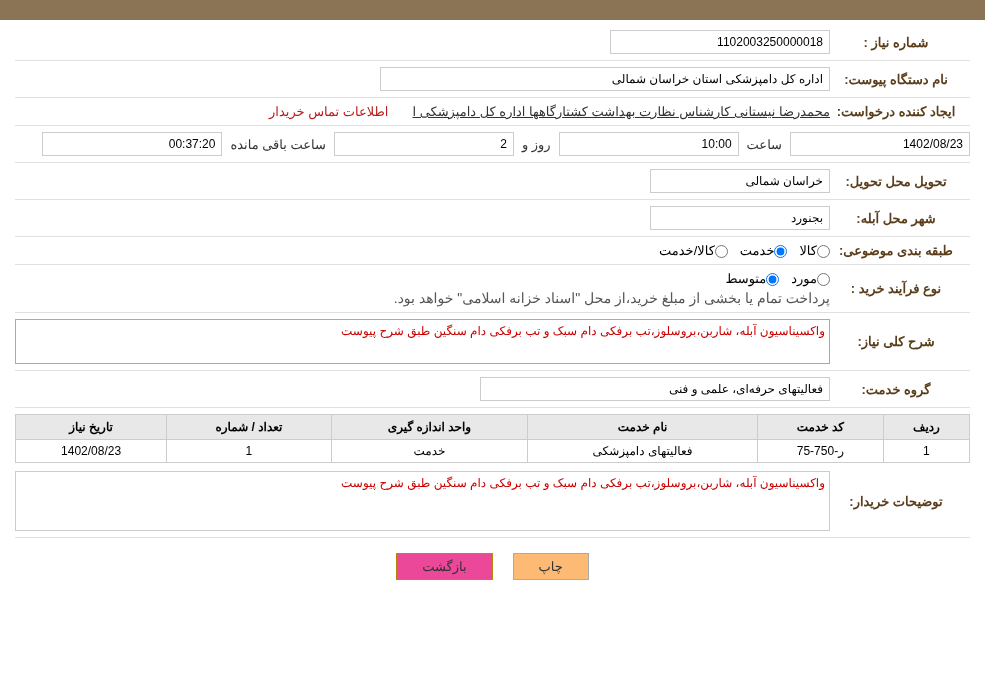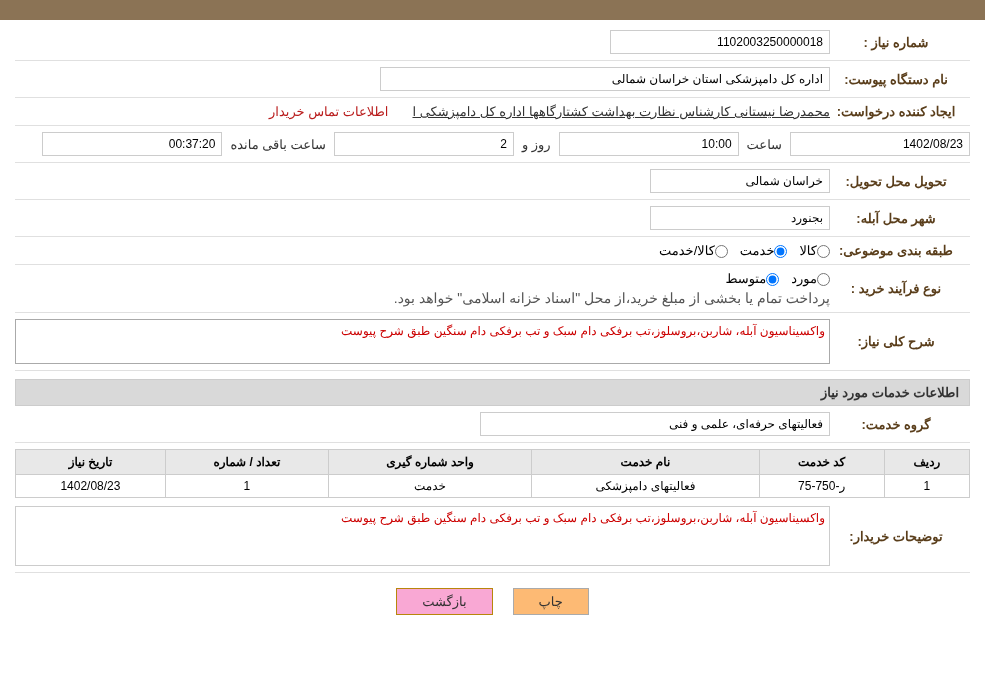--- a/index.html
+++ b/index.html
@@ -126,21 +126,21 @@
       border: 1px solid #aaa;
       cursor: pointer;
       font-family: Tahoma, Arial, sans-serif;
       font-size: 13px;
     }
     .btn-print {
       background: #fdba74;
       color: #333;
     }
     .btn-back {
-      background: #f9a8d4;
+      background: #ec4899;
       color: #333;
       border: 1px solid #b8860b;
     }
     .shrh-textarea {
       border: 1px solid #aaa;
       width: 100%;
       height: 45px;
       padding: 4px;
       font-family: Tahoma, Arial, sans-serif;
       font-size: 12px;
@@ -244,37 +244,36 @@
       </div>
     </div>
 
     <div class="form-row">
       <div class="label">شرح کلی نیاز:</div>
       <div class="value" style="flex:1;">
         <textarea class="shrh-textarea" style="color: rgb(204, 0, 0);">واکسیناسیون آبله، شاربن،بروسلوز،تب برفکی دام سبک و تب برفکی دام سنگین طبق شرح پیوست</textarea>
       </div>
     </div>
 
-    <div class="section-header">اطلاعات خدمات مورد نیاز</div>
 
     <div class="form-row">
       <div class="label">گروه خدمت:</div>
       <div class="value">
         <input class="input-box" type="text" style="width: 350px;" readonly="" value="فعالیتهای حرفه‌ای، علمی و فنی">
       </div>
     </div>
 
     <div style="margin-bottom:8px;">
       <table>
         <thead>
           <tr>
             <th>ردیف</th>
             <th>کد خدمت</th>
             <th>نام خدمت</th>
-            <th>واحد شماره گیری</th>
+            <th>واحد اندازه گیری</th>
             <th>تعداد / شماره</th>
             <th>تاریخ نیاز</th>
           </tr>
         </thead>
         <tbody id="services-tbody">
         <tr>
       <td>1</td>
       <td>ر-750-75</td>
       <td>فعالیتهای دامپزشکی</td>
       <td>خدمت</td>

